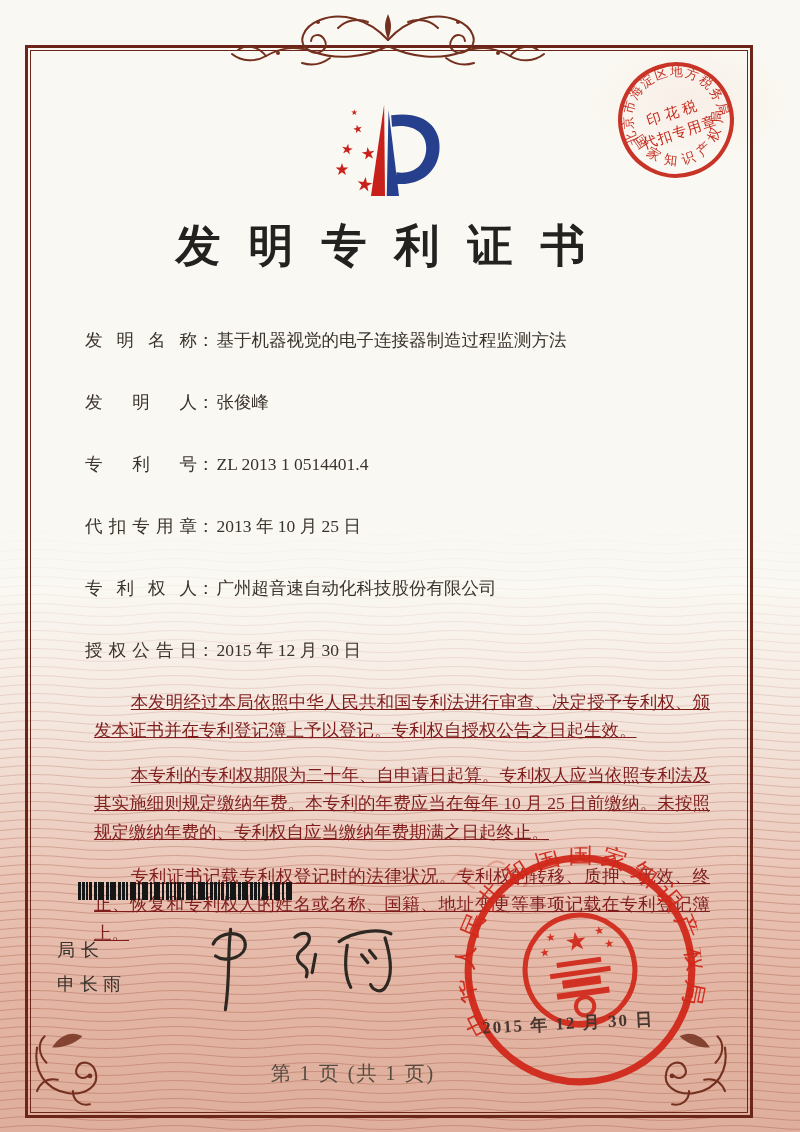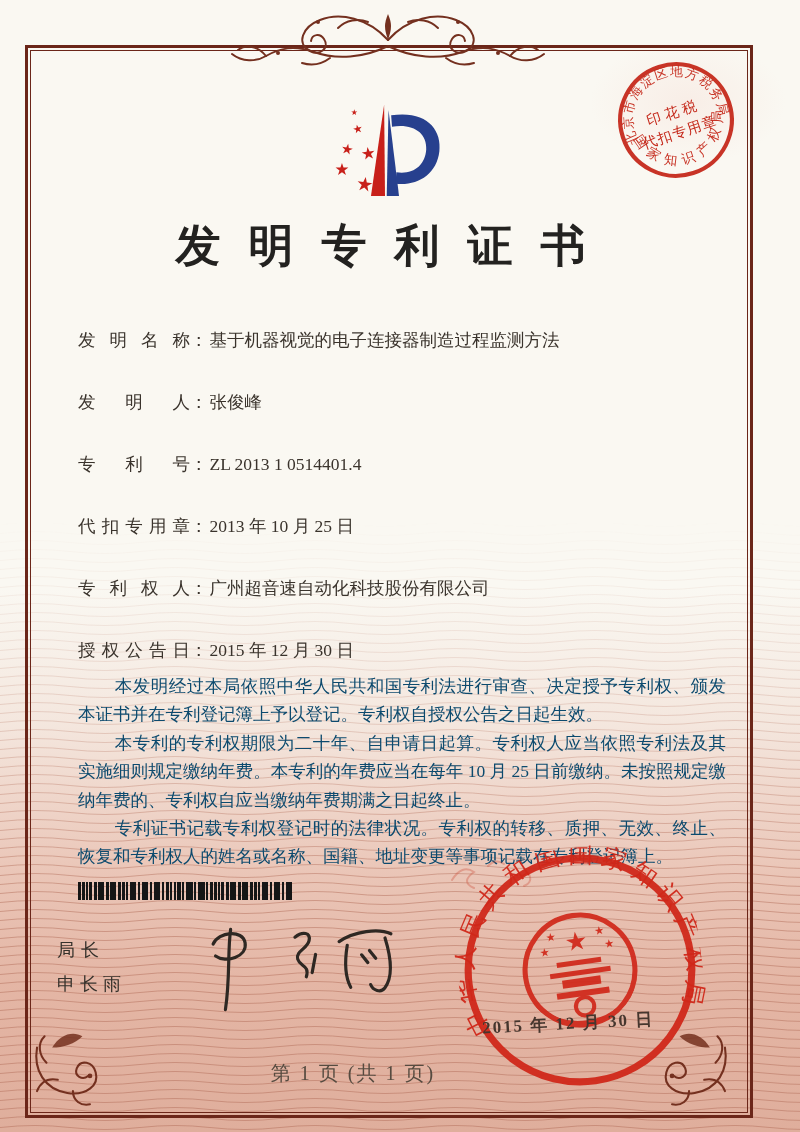--- a/index.html
+++ b/index.html
@@ -31,26 +31,26 @@
   .frame{position:absolute;left:25px;top:45px;width:722px;height:1067px;border:3px solid #6b2619;}
   .frame-inner{position:absolute;inset:2px;border:1px solid #6b2619;}
   .abs{position:absolute;}
   .cert-no{left:60px;top:104px;font-size:17px;letter-spacing:5px;color:#454340;}
   .title{
     left:25px;top:216px;width:722px;text-align:center;
     font-size:45px;font-weight:600;color:#232220;
     letter-spacing:28px;padding-left:17px;box-sizing:border-box;
   }
   .field{left:78px;font-size:17.5px;color:#3a332c;white-space:nowrap;}
-  .flabel{display:inline-block;width:112px;text-align:justify;text-align-last:justify;}
+  .flabel{display:inline-block;width:112px;text-align:justify;text-align-last:justify;margin-left:7px;}
   .fcolon{display:inline-block;margin-right:2px;}
   .paras{left:78px;top:672px;width:648px;}
   .paras p{
-    margin:0;font-size:17.5px;line-height:28.4px;color:#0c4a6e;
-    text-indent:2.1em;text-align:justify;
+    margin:16px;font-size:17.5px;line-height:28.4px;color:#7f1d1d;
+    text-indent:2.1em;text-align:justify;text-decoration:underline;
   }
   .barcode{
     left:78px;top:882px;width:216px;height:18px;
     background:
       repeating-linear-gradient(90deg,#161616 0 2px,transparent 2px 4px),
       repeating-linear-gradient(90deg,#161616 0 1px,transparent 1px 6px),
       repeating-linear-gradient(90deg,#161616 0 3px,transparent 3px 11px);
   }
   .officer-title{left:57px;top:938px;font-size:18px;letter-spacing:6px;color:#35312b;}
   .officer-name{left:57px;top:972px;font-size:18px;letter-spacing:5px;color:#35312b;}

